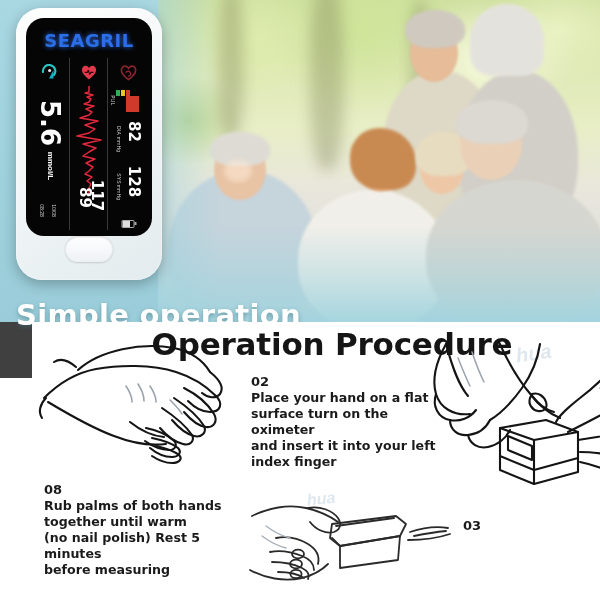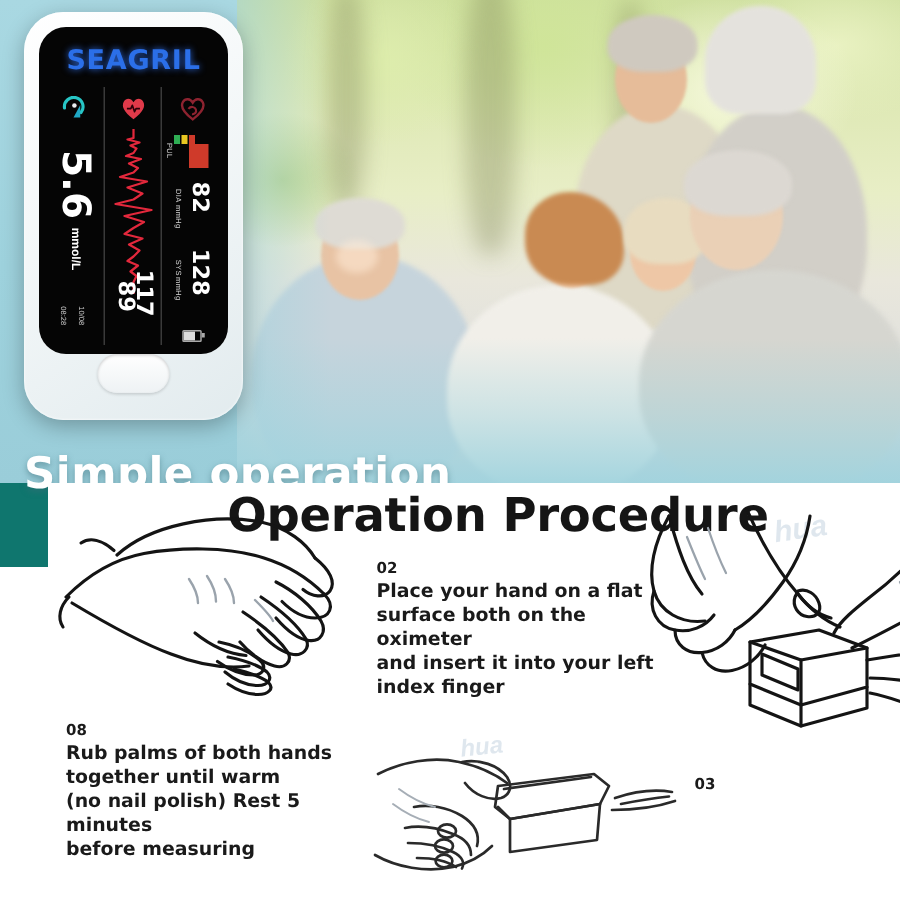--- a/index.html
+++ b/index.html
@@ -8,21 +8,21 @@
     width:600px;height:600px;overflow:hidden;
     font-family:"Liberation Sans", sans-serif;
     background:#ffffff;
   }
   #page{position:relative;width:600px;height:600px;overflow:hidden;background:#fff;}
 
   
   .photo-panel{
     position:absolute;left:0;top:0;width:600px;height:378px;
     overflow:hidden;
-    background:#0f766e;
+    background:#404040;
   }
   
   .photo-bg{
     position:absolute;left:158px;top:0;width:442px;height:322px;
     background:
       radial-gradient(ellipse 120px 90px at 330px 60px, rgba(247,250,222,.95), rgba(247,250,222,0) 70%),
       radial-gradient(ellipse 90px 80px at 95px 40px, rgba(222,238,172,.9), rgba(222,238,172,0) 72%),
       radial-gradient(ellipse 130px 110px at 205px 30px, rgba(206,229,150,.85), rgba(206,229,150,0) 75%),
       radial-gradient(ellipse 70px 60px at 30px 120px, rgba(171,203,126,.75), rgba(171,203,126,0) 75%),
       radial-gradient(ellipse 110px 70px at 400px 30px, rgba(235,243,196,.9), rgba(235,243,196,0) 72%),
@@ -118,21 +118,21 @@
   
   .proc-panel{position:absolute;left:0;top:322px;width:600px;height:278px;background:#ffffff;overflow:hidden;margin-left:32px;}
   .proc-title{
     position:absolute;left:0;top:4px;width:600px;text-align:center;
     font-size:31px;font-weight:bold;color:#151515;letter-spacing:-.2px;
     font-family:"DejaVu Sans", sans-serif;
   }
   .wm{position:absolute;color:rgba(150,175,200,.30);font-size:20px;font-style:italic;font-weight:bold;pointer-events:none;}
 
   .step{position:absolute;}
-  .step-num{font-size:10px;font-weight:bold;color:#1a1a1a;margin-bottom:1px;font-family:"DejaVu Sans", sans-serif;}
+  .step-num{font-size:13px;font-weight:bold;color:#1a1a1a;margin-bottom:1px;font-family:"DejaVu Sans", sans-serif;}
   .step-text{font-size:12.6px;font-weight:bold;color:#1a1a1a;line-height:1.28;font-family:"DejaVu Sans", sans-serif;}
 
   .art{position:absolute;}
   .art svg{display:block;}
 </style>
 </head>
 <body>
 
 <div id="page">
 
@@ -367,21 +367,21 @@
       <div class="step-num">08</div>
       <div class="step-text" style="white-space:pre-line;">Rub palms of both hands
 together until warm
 (no nail polish) Rest 5 minutes
 before measuring</div>
     </div>
 
     <div class="step" style="left:219px;top:52px;width:200px;">
       <div class="step-num">02</div>
       <div class="step-text" style="white-space:pre-line;">Place your hand on a flat
-surface both on the oximeter
+surface turn on the oximeter
 and insert it into your left
 index finger</div>
     </div>
 
     <div class="step" style="left:431px;top:196px;width:170px;">
       <div class="step-num">03</div>
     </div>
 
   </div>
 </div>

